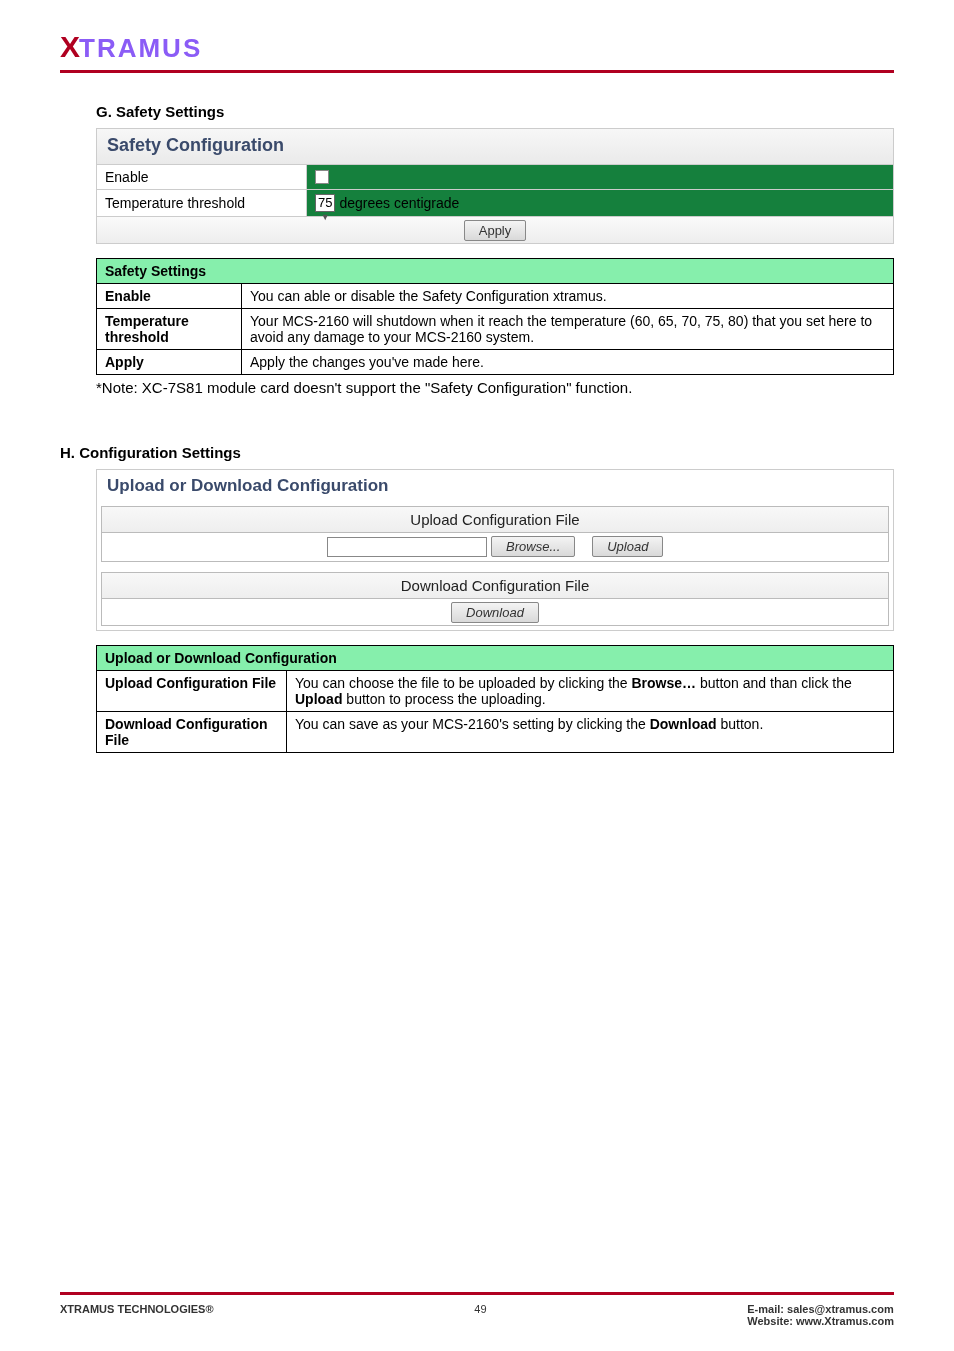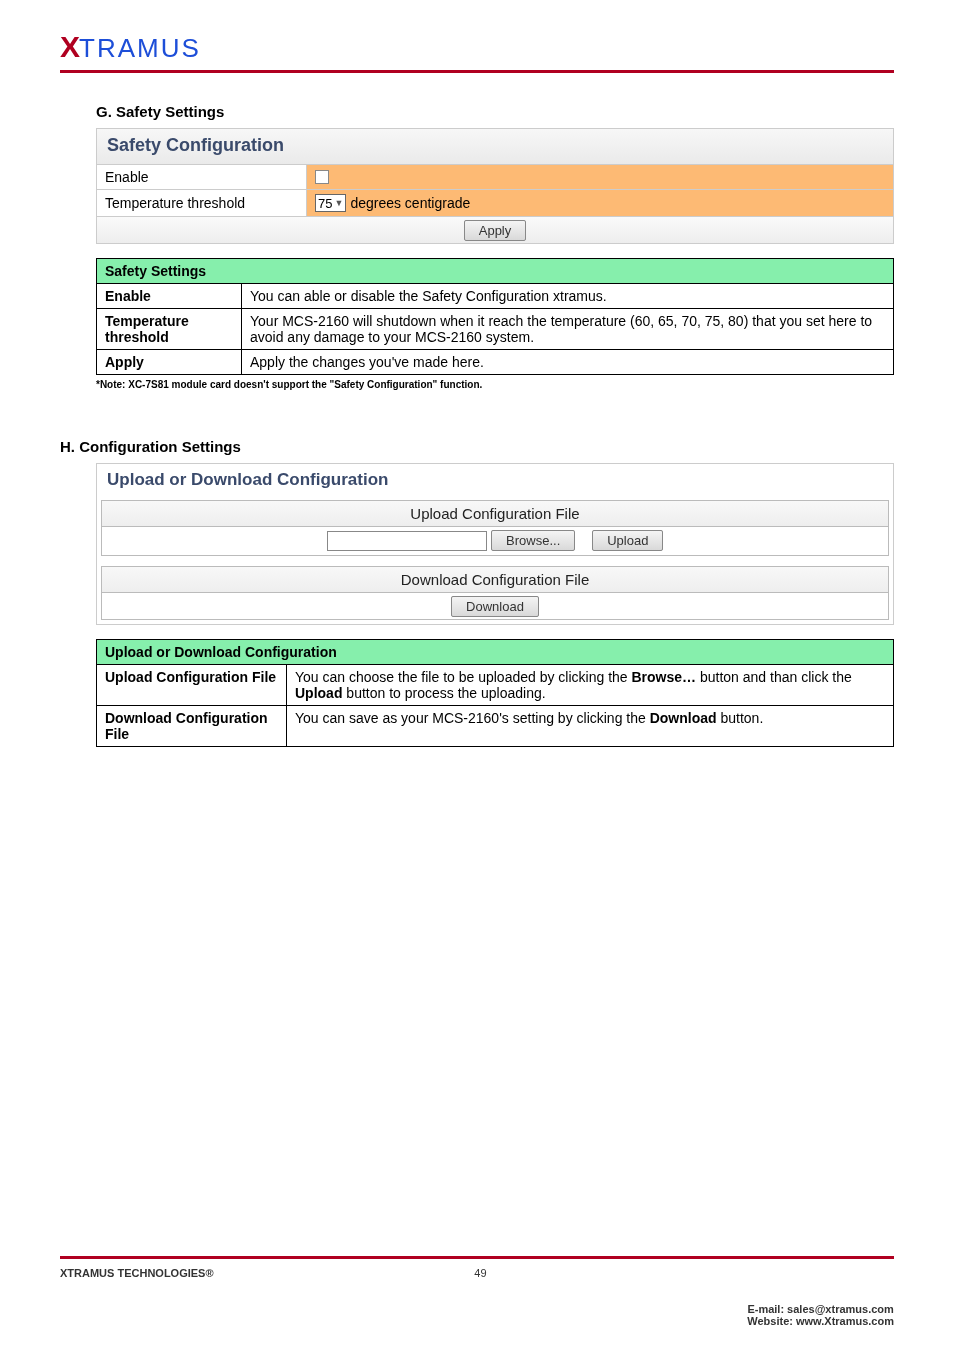--- a/index.html
+++ b/index.html
@@ -12,29 +12,29 @@
   .page {
     width: 954px;
     min-height: 1351px;
     margin: 0 auto;
     padding: 30px 60px 20px 60px;
     position: relative;
   }
   .header-wrap { border-bottom: 3px solid #b00020; padding-bottom: 6px; margin-bottom: 30px; }
   .logo { display: flex; align-items: baseline; }
   .logo-x { color: #b00020; font-weight: 900; font-size: 30px; letter-spacing: -1px; }
-  .logo-rest { color: #1d4ed8; font-weight: 400; font-size: 26px; letter-spacing: 2px; }
+  .logo-rest { color: #8b5cf6; font-weight: 700; font-size: 26px; letter-spacing: 2px; }
 
   .section-title { font-weight: 700; font-size: 15px; margin-bottom: 8px; }
   .indent { margin-left: 36px; }
 
   
   .config-panel {
     border: 1px solid #ccc;
-    background: #fdba74;
+    background: #15803d;
     margin-bottom: 14px;
   }
   .config-panel-title {
     font-size: 18px;
     font-weight: 700;
     color: #3a4a6b;
     padding: 6px 10px 8px 10px;
     background: linear-gradient(#f7f7f7,#eaeaea);
   }
   .config-row { display: flex; border-top: 1px solid #ccc; }
@@ -69,20 +69,21 @@
   }
   .fake-select {
     border: 1px solid #666;
     background: #fff;
     font-size: 13px;
     padding: 0 2px;
     display: inline-flex;
     align-items: center;
     gap: 2px;
     height: 18px;
+    flex-direction: column;
   }
   .fake-arrow { font-size: 9px; color: #555; }
   .btn {
     background: linear-gradient(#f4f4f4,#d9d9d9);
     border: 1px solid #888;
     padding: 2px 14px;
     font-size: 13px;
     color: #333;
     border-radius: 2px;
     cursor: pointer;
@@ -104,21 +105,21 @@
   .spec-head {
     background: #86efac;
     font-weight: 700;
   }
   .spec-label {
     text-align: center;
     font-weight: 700;
     width: 145px;
     vertical-align: middle;
   }
-  .note { font-size: 10px; font-weight: 700; margin-top: 4px; }
+  .note { font-size: 15px; font-weight: 400; margin-top: 4px; }
 
   
   .ud-panel { border: 1px solid #ccc; margin-bottom: 14px; background: #fff; }
   .ud-title {
     font-size: 17px;
     font-weight: 700;
     color: #3a4a6b;
     padding: 6px 10px 10px 10px;
   }
   .ud-subhead {
@@ -129,20 +130,21 @@
     border: 1px solid #bbb;
     margin: 0 4px;
     background: linear-gradient(#f8f8f8,#eee);
   }
   .ud-row {
     text-align: center;
     padding: 4px;
     border: 1px solid #bbb;
     border-top: none;
     margin: 0 4px;
+    font-style: italic;
   }
   .file-input {
     border: 1px solid #888;
     background: #fff;
     width: 160px;
     height: 20px;
     display: inline-block;
     vertical-align: middle;
   }
   .sep { height: 10px; }
@@ -156,21 +158,21 @@
   .footer-row {
     display: flex;
     justify-content: space-between;
     align-items: flex-start;
     font-size: 11px;
     font-weight: 700;
     color: #333;
   }
   .footer-left { text-align: left; }
   .footer-center { text-align: center; font-size: 11px; font-weight: 400; }
-  .footer-right { text-align: center; margin-top: 36px; }
+  .footer-right { text-align: left; }
 
   .bold { font-weight: 700; }
 </style>
 </head>
 <body>
 
 <div class="page">
   <div class="header-wrap">
     <div class="logo">
       <span class="logo-x">X</span>

